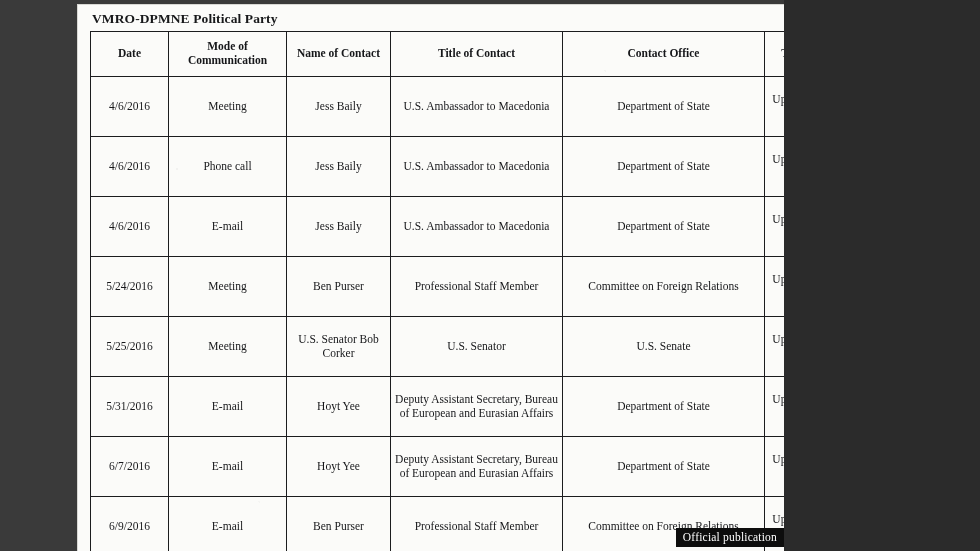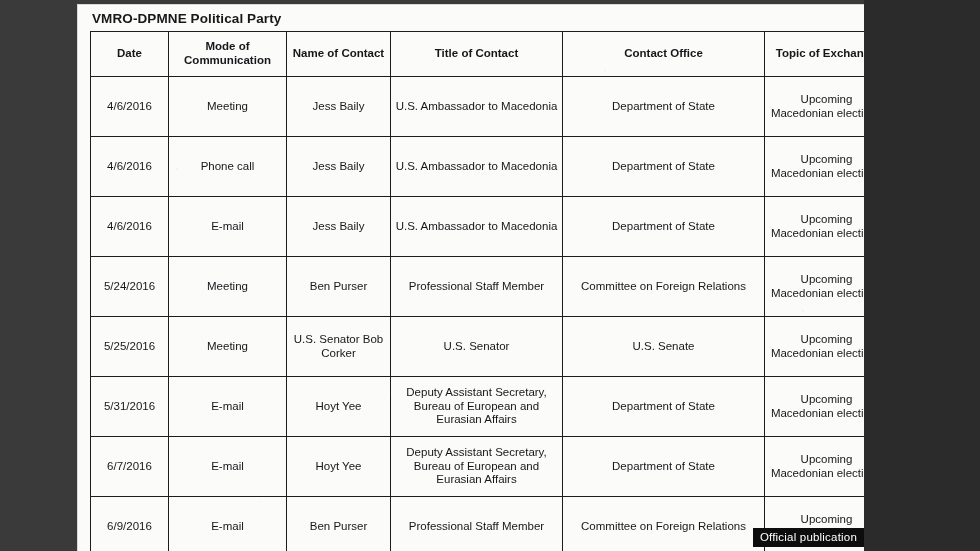--- a/index.html
+++ b/index.html
@@ -2,25 +2,25 @@
 <html><head>
 <meta charset="utf-8">
 <style>
   html, body {
     margin: 0;
     padding: 0;
     background: #2b2b2b;
   }
   #page {
     position: relative;
-    width: 864px;
+    width: 784px;
     height: 551px;
     background: #3a3a3a;
     overflow: hidden;
-    font-family: Liberation Sans, sans-serif;
+    font-family: Liberation Serif, serif;
   }
   
   #paper {
     position: absolute;
     left: 78px;
     top: 5px;
     width: 824px;
     height: 546px;
     background: #fbfbf9;
     box-shadow: 0 0 0 1px #d8d8d4;

